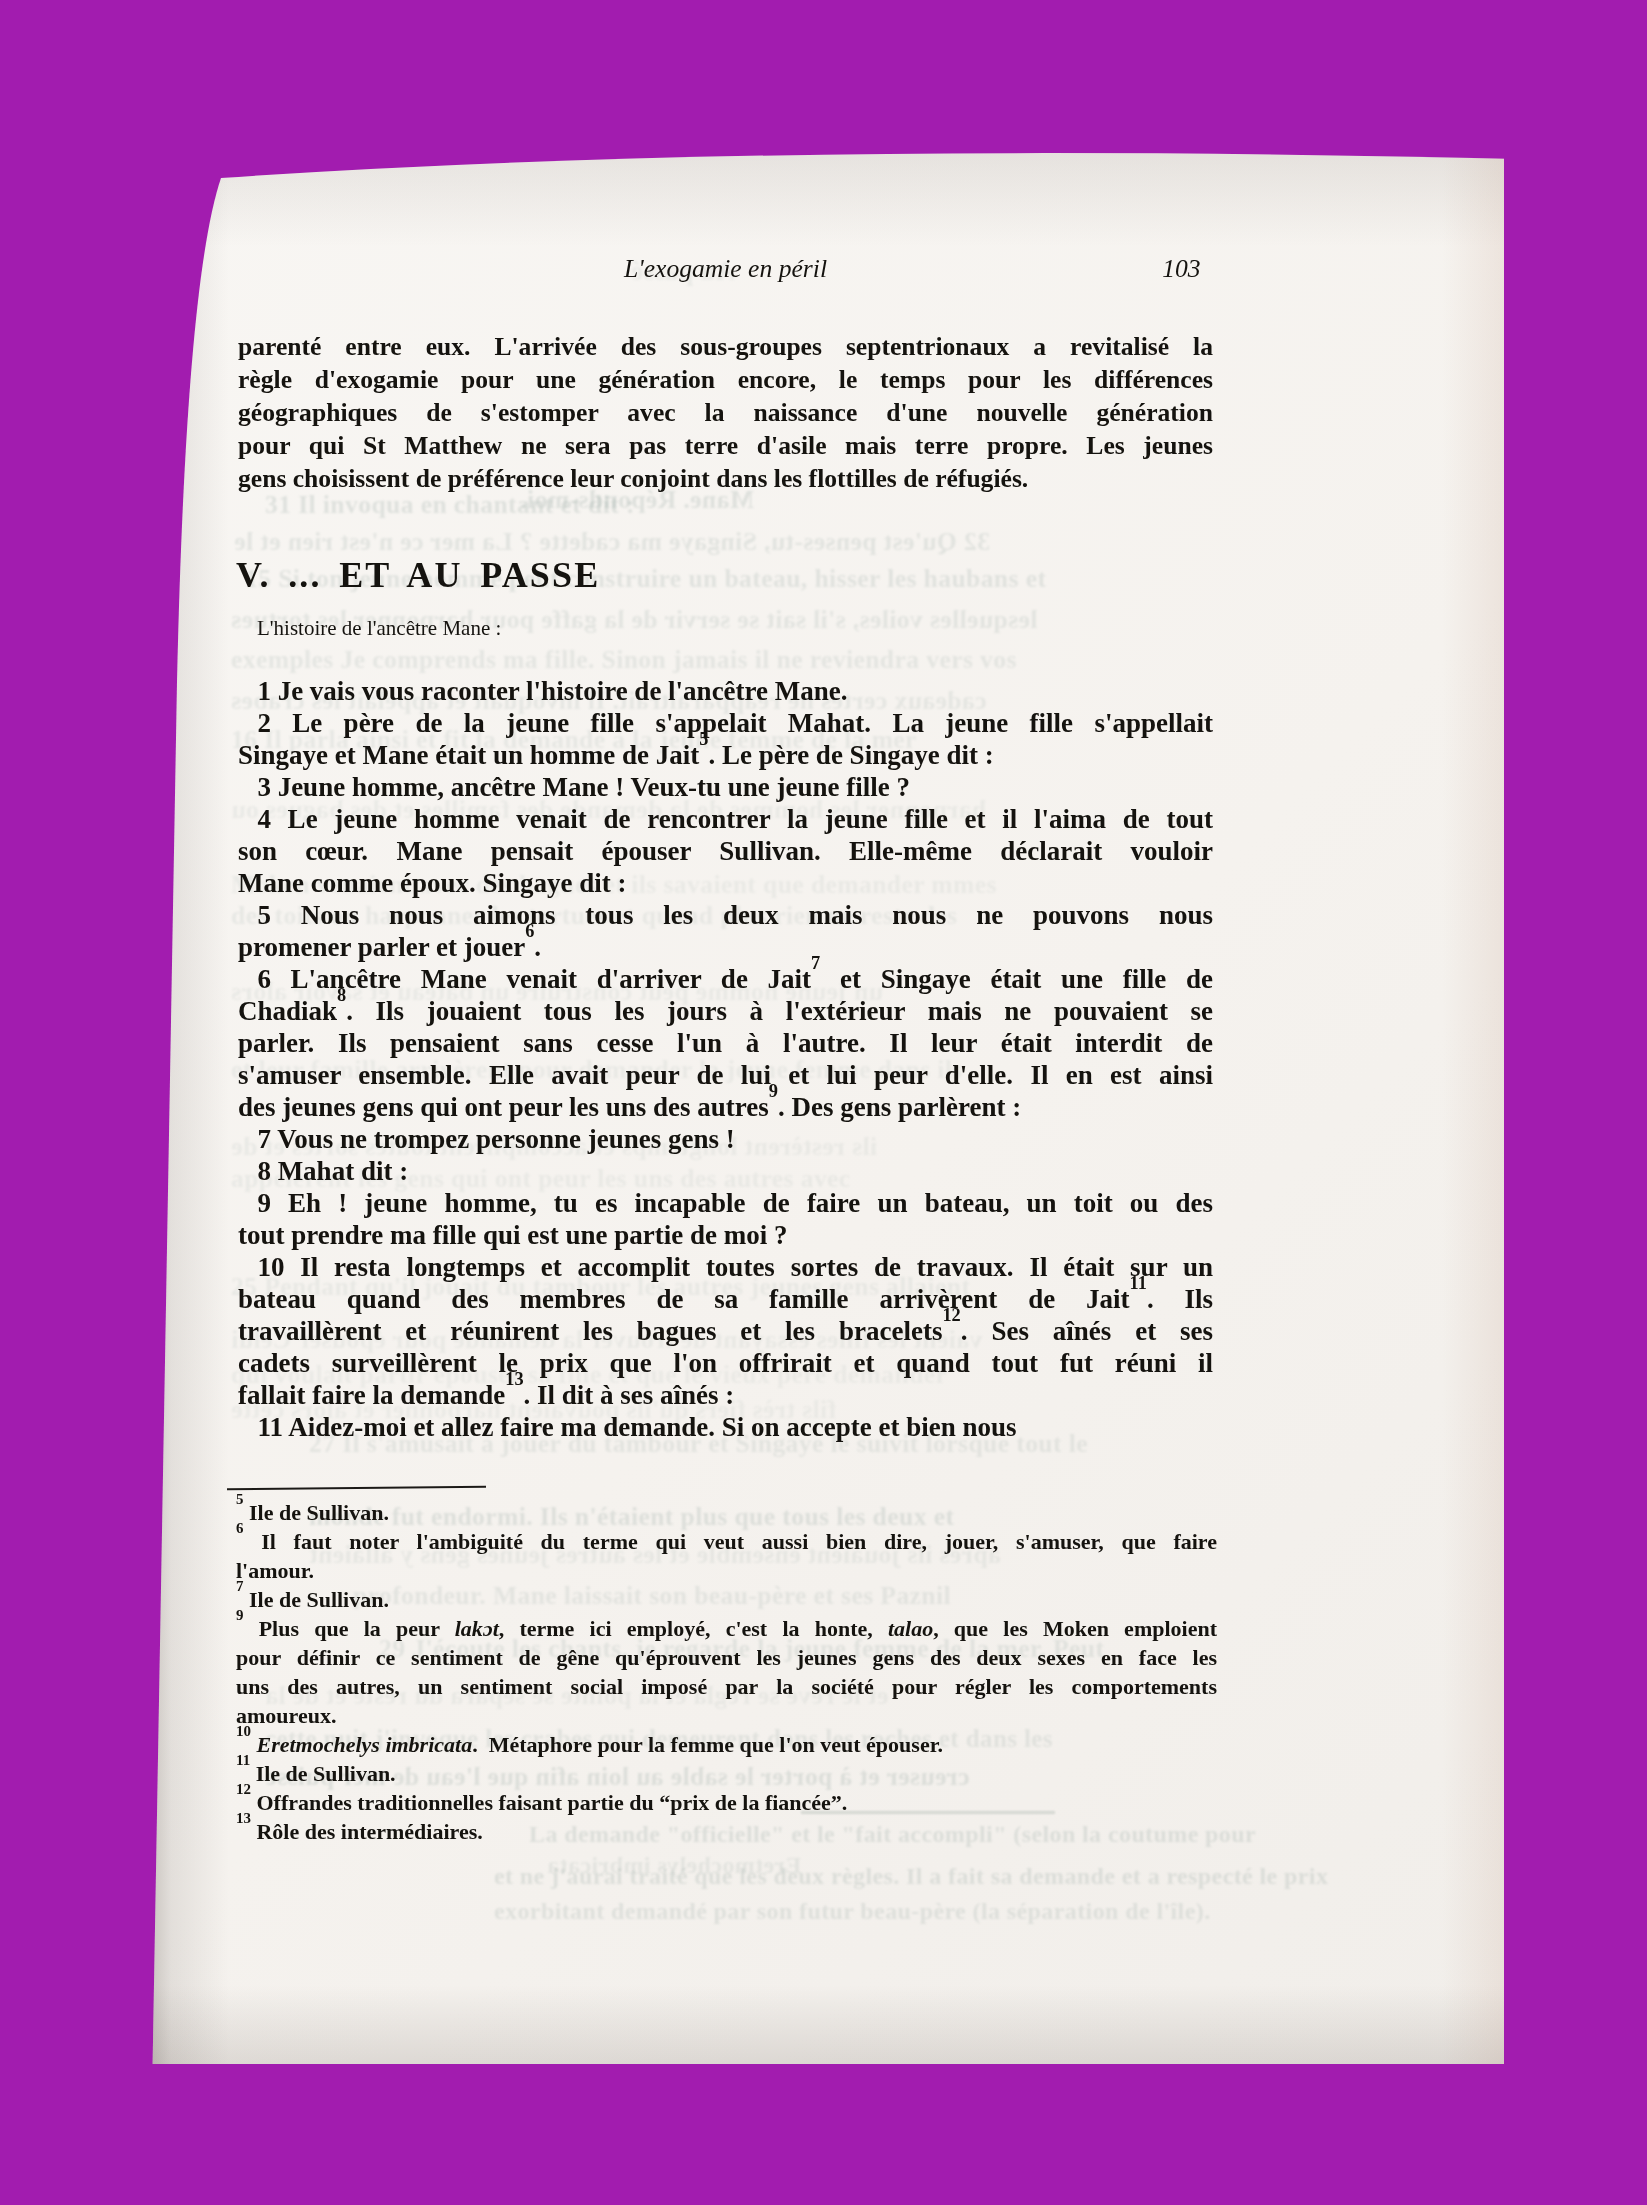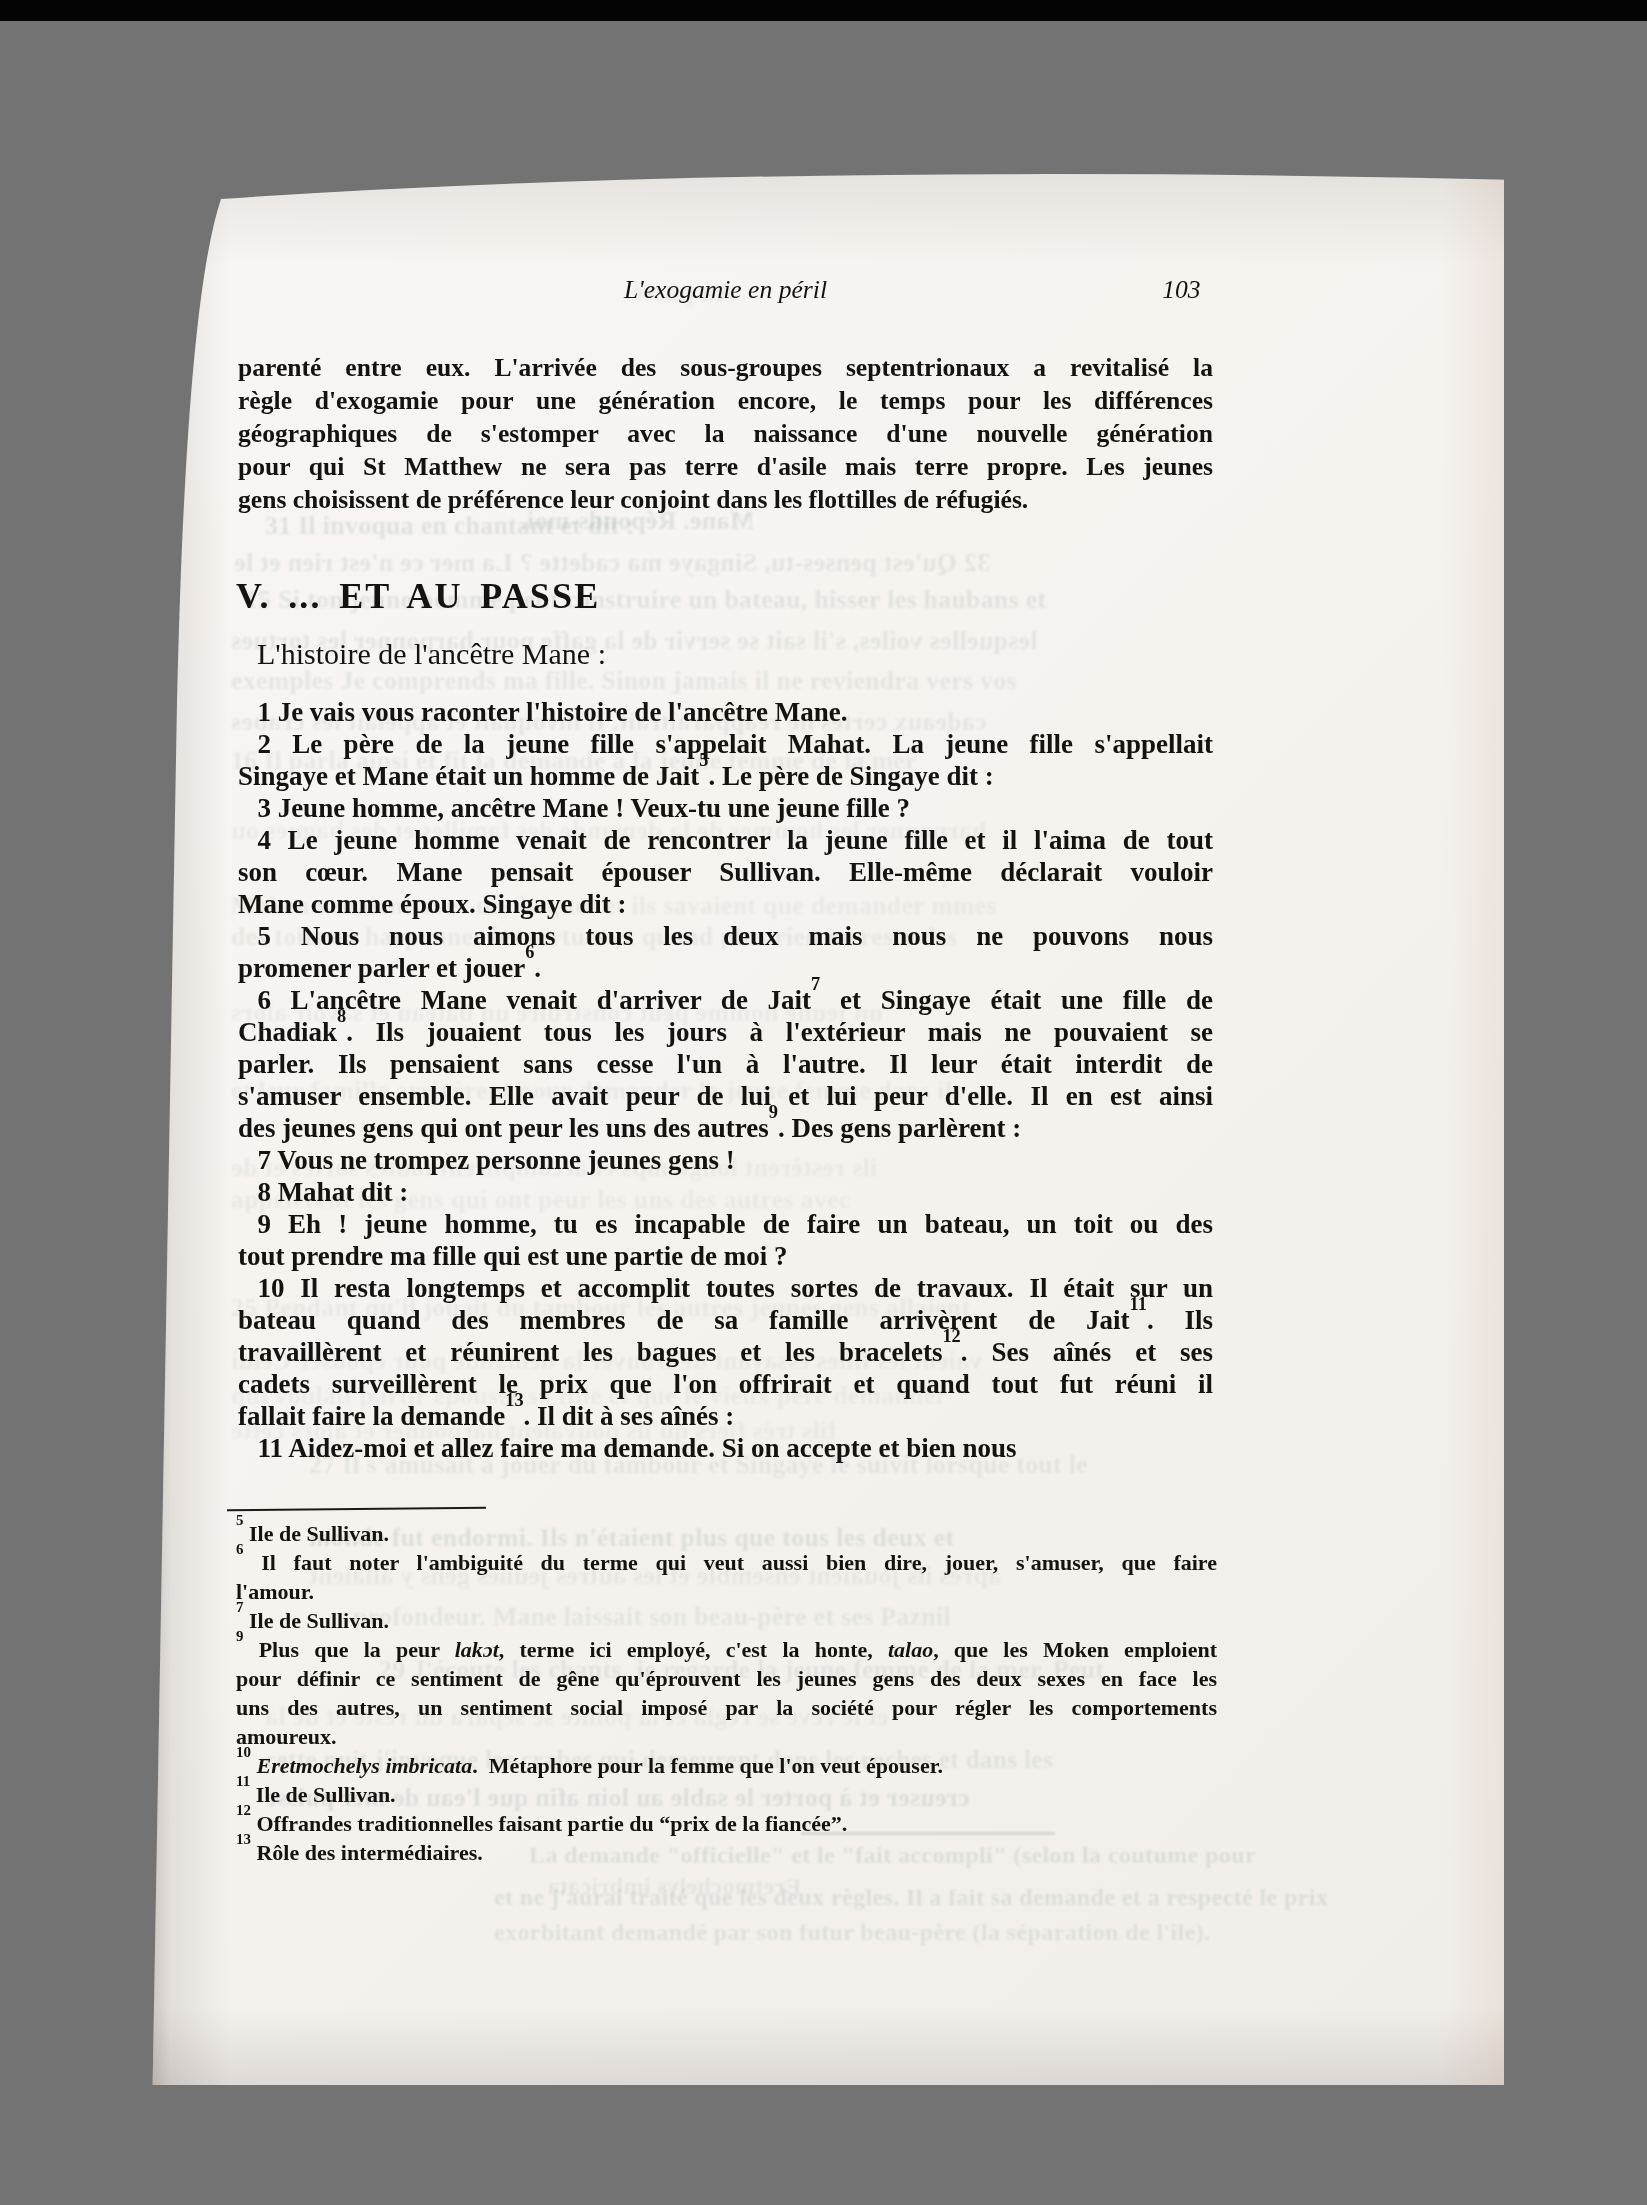--- a/index.html
+++ b/index.html
@@ -1,18 +1,18 @@
 <!DOCTYPE html>
 <html style="font-size:14px"><head>
 <meta charset="utf-8">
 <style>
   html,body{margin:0;padding:0;background:#040404;}
   body{width:1648px;height:2206px;position:relative;overflow:hidden;
        font-family:"Liberation Serif","DejaVu Serif",serif;}
-  .stage{position:absolute;inset:0;background:#737373;margin-top:21px;}
+  .stage{position:absolute;inset:0;background:#a21caf;}
 
   
   .fore-edge{
     position:absolute;left:141px;top:132px;width:1363px;height:1932px;
     clip-path:path('M 1412 28 L 1508 71 L 1536 80 L 1536 2142 L 1482 2154 L 1390 2168 Z');
     background:
       linear-gradient(90deg, rgba(0,0,0,0) 0 86%, rgba(238,236,230,.92) 88% 96%, rgba(196,192,184,.9) 96% 100%),
       repeating-linear-gradient(90.6deg, rgba(146,92,72,.18) 0 0.9px, rgba(255,255,255,.22) 0.9px 2.6px, rgba(0,0,0,0) 2.6px 5.3px),
       linear-gradient(180deg,#eccabb 0%,#e3bcac 25%,#dcb2a4 55%,#cdb0a3 75%,#b6aea6 92%,#aba69f 100%);
   }
@@ -38,21 +38,21 @@
 
   
   .text{position:absolute;inset:0;color:#15130f;}
   .runhead{position:absolute;top:122px;left:97px;width:975px;height:35px;
            font-style:italic;font-size:25.6px;text-align:center;}
   .rh-num{position:absolute;right:12.4px;top:0;font-style:italic;}
   .block{position:absolute;left:97px;width:975px;}
   .intro{top:198px;font-size:25.6px;line-height:33px;}
   .heading{position:absolute;left:95px;top:422px;font-size:36px;font-weight:bold;
            letter-spacing:2.2px;word-spacing:6.2px;}
-  .story-intro{position:absolute;left:116px;top:484px;font-size:30px;}
+  .story-intro{position:absolute;left:116px;top:484px;font-size:21px;}
   .verses{top:543px;font-size:27px;line-height:32px;}
   .footnotes{top:1366px;left:95px;width:981px;font-size:22px;line-height:29px;}
   .line{display:block;font-weight:bold;}
   .just{text-align:justify;text-align-last:justify;}
   .ind{padding-left:19.4px;}
   sup{font-size:68%;line-height:0;position:relative;top:-0.5em;}
   .fnrule{position:absolute;left:86px;top:1348px;width:259px;height:0;
           border:none;border-top:2.6px solid #1c1a17;transform:rotate(-0.5deg);}
 </style>
 </head>

